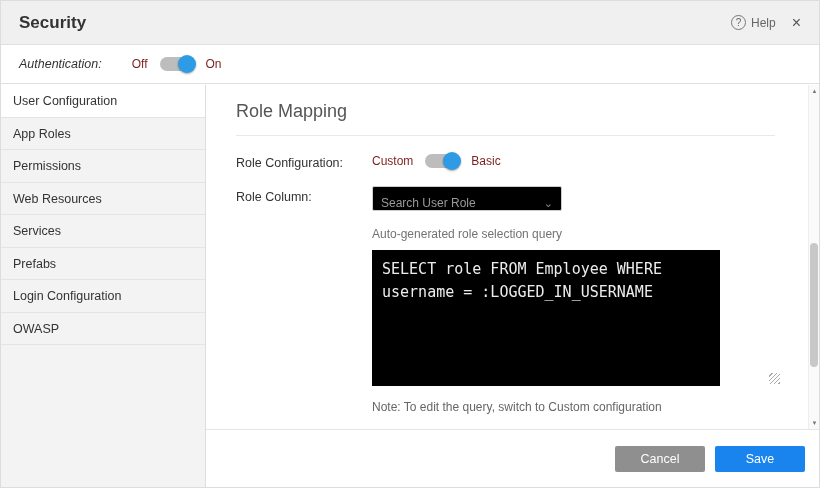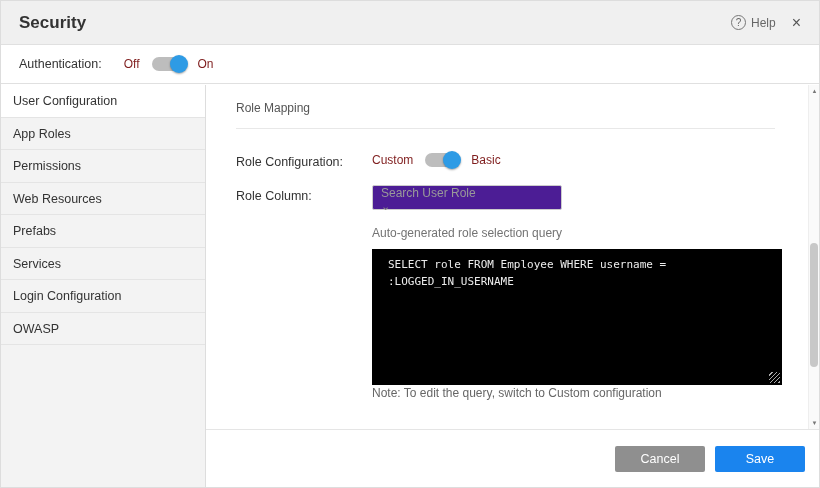--- a/index.html
+++ b/index.html
@@ -9,47 +9,47 @@
   
   .hdr { display:flex; align-items:center; height:44px; background:#f0f0f0; border-bottom:1px solid #e0e0e0; padding:0 18px; }
   .hdr-title { font-size:17px; font-weight:700; color:#333;text-align:center; }
   .hdr-right { margin-left:auto; display:flex; align-items:center; gap:16px; color:#666; font-size:12px; }
   .help-wrap { display:flex; align-items:center; gap:5px; cursor:pointer; }
   .help-circle { width:15px; height:15px; border:1px solid #777; border-radius:50%; font-size:10px; display:flex; align-items:center; justify-content:center; color:#666; }
   .close-x { font-size:16px; color:#555; cursor:pointer; line-height:1; }
 
   
   .auth-row { display:flex; align-items:center; height:39px; background:#fff; border-bottom:1px solid #e0e0e0; padding:0 18px; font-size:12.5px; color:#333; }
-  .auth-label { margin-right:22px; }
+  .auth-label { margin-right:30px;font-style:italic; }
   .tg-text { color:#7f1d1d; font-size:12px; }
   .toggle { position:relative; width:34px; height:14px; background:#bdbdbd; border-radius:8px; margin:0 12px; cursor:pointer; }
   .toggle .knob { position:absolute; top:-2px; right:-2px; width:18px; height:18px; border-radius:50%; background:#2e9be5; box-shadow:0 1px 2px rgba(0,0,0,0.35); }
 
   
   .body-wrap { position:absolute; top:84px; left:0; right:0; bottom:0; display:flex; }
   .sidebar { width:205px; background:#f3f3f3; border-right:1px solid #ddd; }
   .side-item { height:32.5px; line-height:32.5px; padding-left:12px; font-size:12.5px; color:#333; border-bottom:1px solid #e4e4e4; background:#f3f3f3; cursor:pointer; }
   .side-item.active { background:#fff; }
 
   .content { flex:1; position:relative; background:#fff; }
   .panel { position:absolute; left:30px; right:44px; top:16px; }
-  .section-title { font-size:12px; font-weight:400; color:#555; padding-bottom:13px; border-bottom:1px solid #e8e8e8; margin-bottom:22px; }
+  .section-title { font-size:18px; font-weight:400; color:#555; padding-bottom:13px; border-bottom:1px solid #e8e8e8; margin-bottom:16px; }
 
   .frow { display:flex; margin-bottom:16px; }
   .flabel { width:136px; flex:0 0 136px; font-size:12.5px; color:#333; padding-top:4px; }
   .fctrl { display:flex; align-items:center; }
   .indent { margin-left:136px; }
 
-  .selectbox { width:190px; height:25px; border:1px solid #ccc; border-radius:2px; background:#4c1d95; display:flex; align-items:flex-start; justify-content:space-between; padding:0 8px; font-size:12px; color:#999; cursor:pointer;flex-direction:column; }
+  .selectbox { width:190px; height:25px; border:1px solid #ccc; border-radius:2px; background:#000000; display:flex; align-items:flex-end; justify-content:space-between; padding:0 8px; font-size:12px; color:#999; cursor:pointer; }
   .chev { color:#888; font-size:11px; }
 
   .query-label { font-size:12px; color:#737373; margin:4px 0 9px; }
-  .codebox { position:relative; width:410px; height:136px; background:#000; color:#ececec; font-family:"DejaVu Sans Mono", monospace; font-size:11px; line-height:1.5; padding:8px 16px; white-space:pre-wrap; overflow:hidden; cursor:text; }
+  .codebox { position:relative; width:348px; height:136px; background:#000; color:#ececec; font-family:"DejaVu Sans Mono", monospace; font-size:15px; line-height:1.5; padding:8px 10px; white-space:pre-wrap; overflow:hidden; cursor:text; }
   .grip { position:absolute; right:1px; bottom:1px; width:11px; height:11px; background:repeating-linear-gradient(135deg, transparent 0 2px, #aaa 2px 3px); cursor:nwse-resize; }
-  .note { font-size:12px; color:#666; margin-top:2px; }
+  .note { font-size:12px; color:#666; margin-top:15px; }
 
   
   .cfooter { position:absolute; left:0; right:0; bottom:0; height:58px; background:#fff; border-top:1px solid #e5e5e5; display:flex; align-items:center; justify-content:flex-end; gap:10px; padding-right:14px; }
   .btn { height:26px; min-width:90px; border:none; border-radius:2px; color:#fff; font-size:12.5px; padding:0 16px; cursor:pointer; font-family:"Liberation Sans", sans-serif; }
   .btn-cancel { background:#8f8f8f; }
   .btn-save { background:#1a84ee; }
 
   
   .scrollbar { position:absolute; top:0; right:0; bottom:58px; width:11px; background:#fafafa; border-left:1px solid #eee; }
   .sb-arrow { position:absolute; left:0; width:11px; text-align:center; font-size:6px; color:#777; cursor:pointer; }
@@ -82,22 +82,22 @@
     <span class="tg-text">On</span>
   </div>
 
   <div class="body-wrap">
 
     <div class="sidebar">
       <div class="side-item active">User Configuration</div>
       <div class="side-item">App Roles</div>
       <div class="side-item">Permissions</div>
       <div class="side-item">Web Resources</div>
+      <div class="side-item">Services</div>
       <div class="side-item">Prefabs</div>
-      <div class="side-item">Services</div>
       <div class="side-item">Login Configuration</div>
       <div class="side-item">OWASP</div>
     </div>
 
     <div class="content">
 
       <div class="panel">
         <div class="section-title">Role Mapping</div>
 
         <div class="frow">

